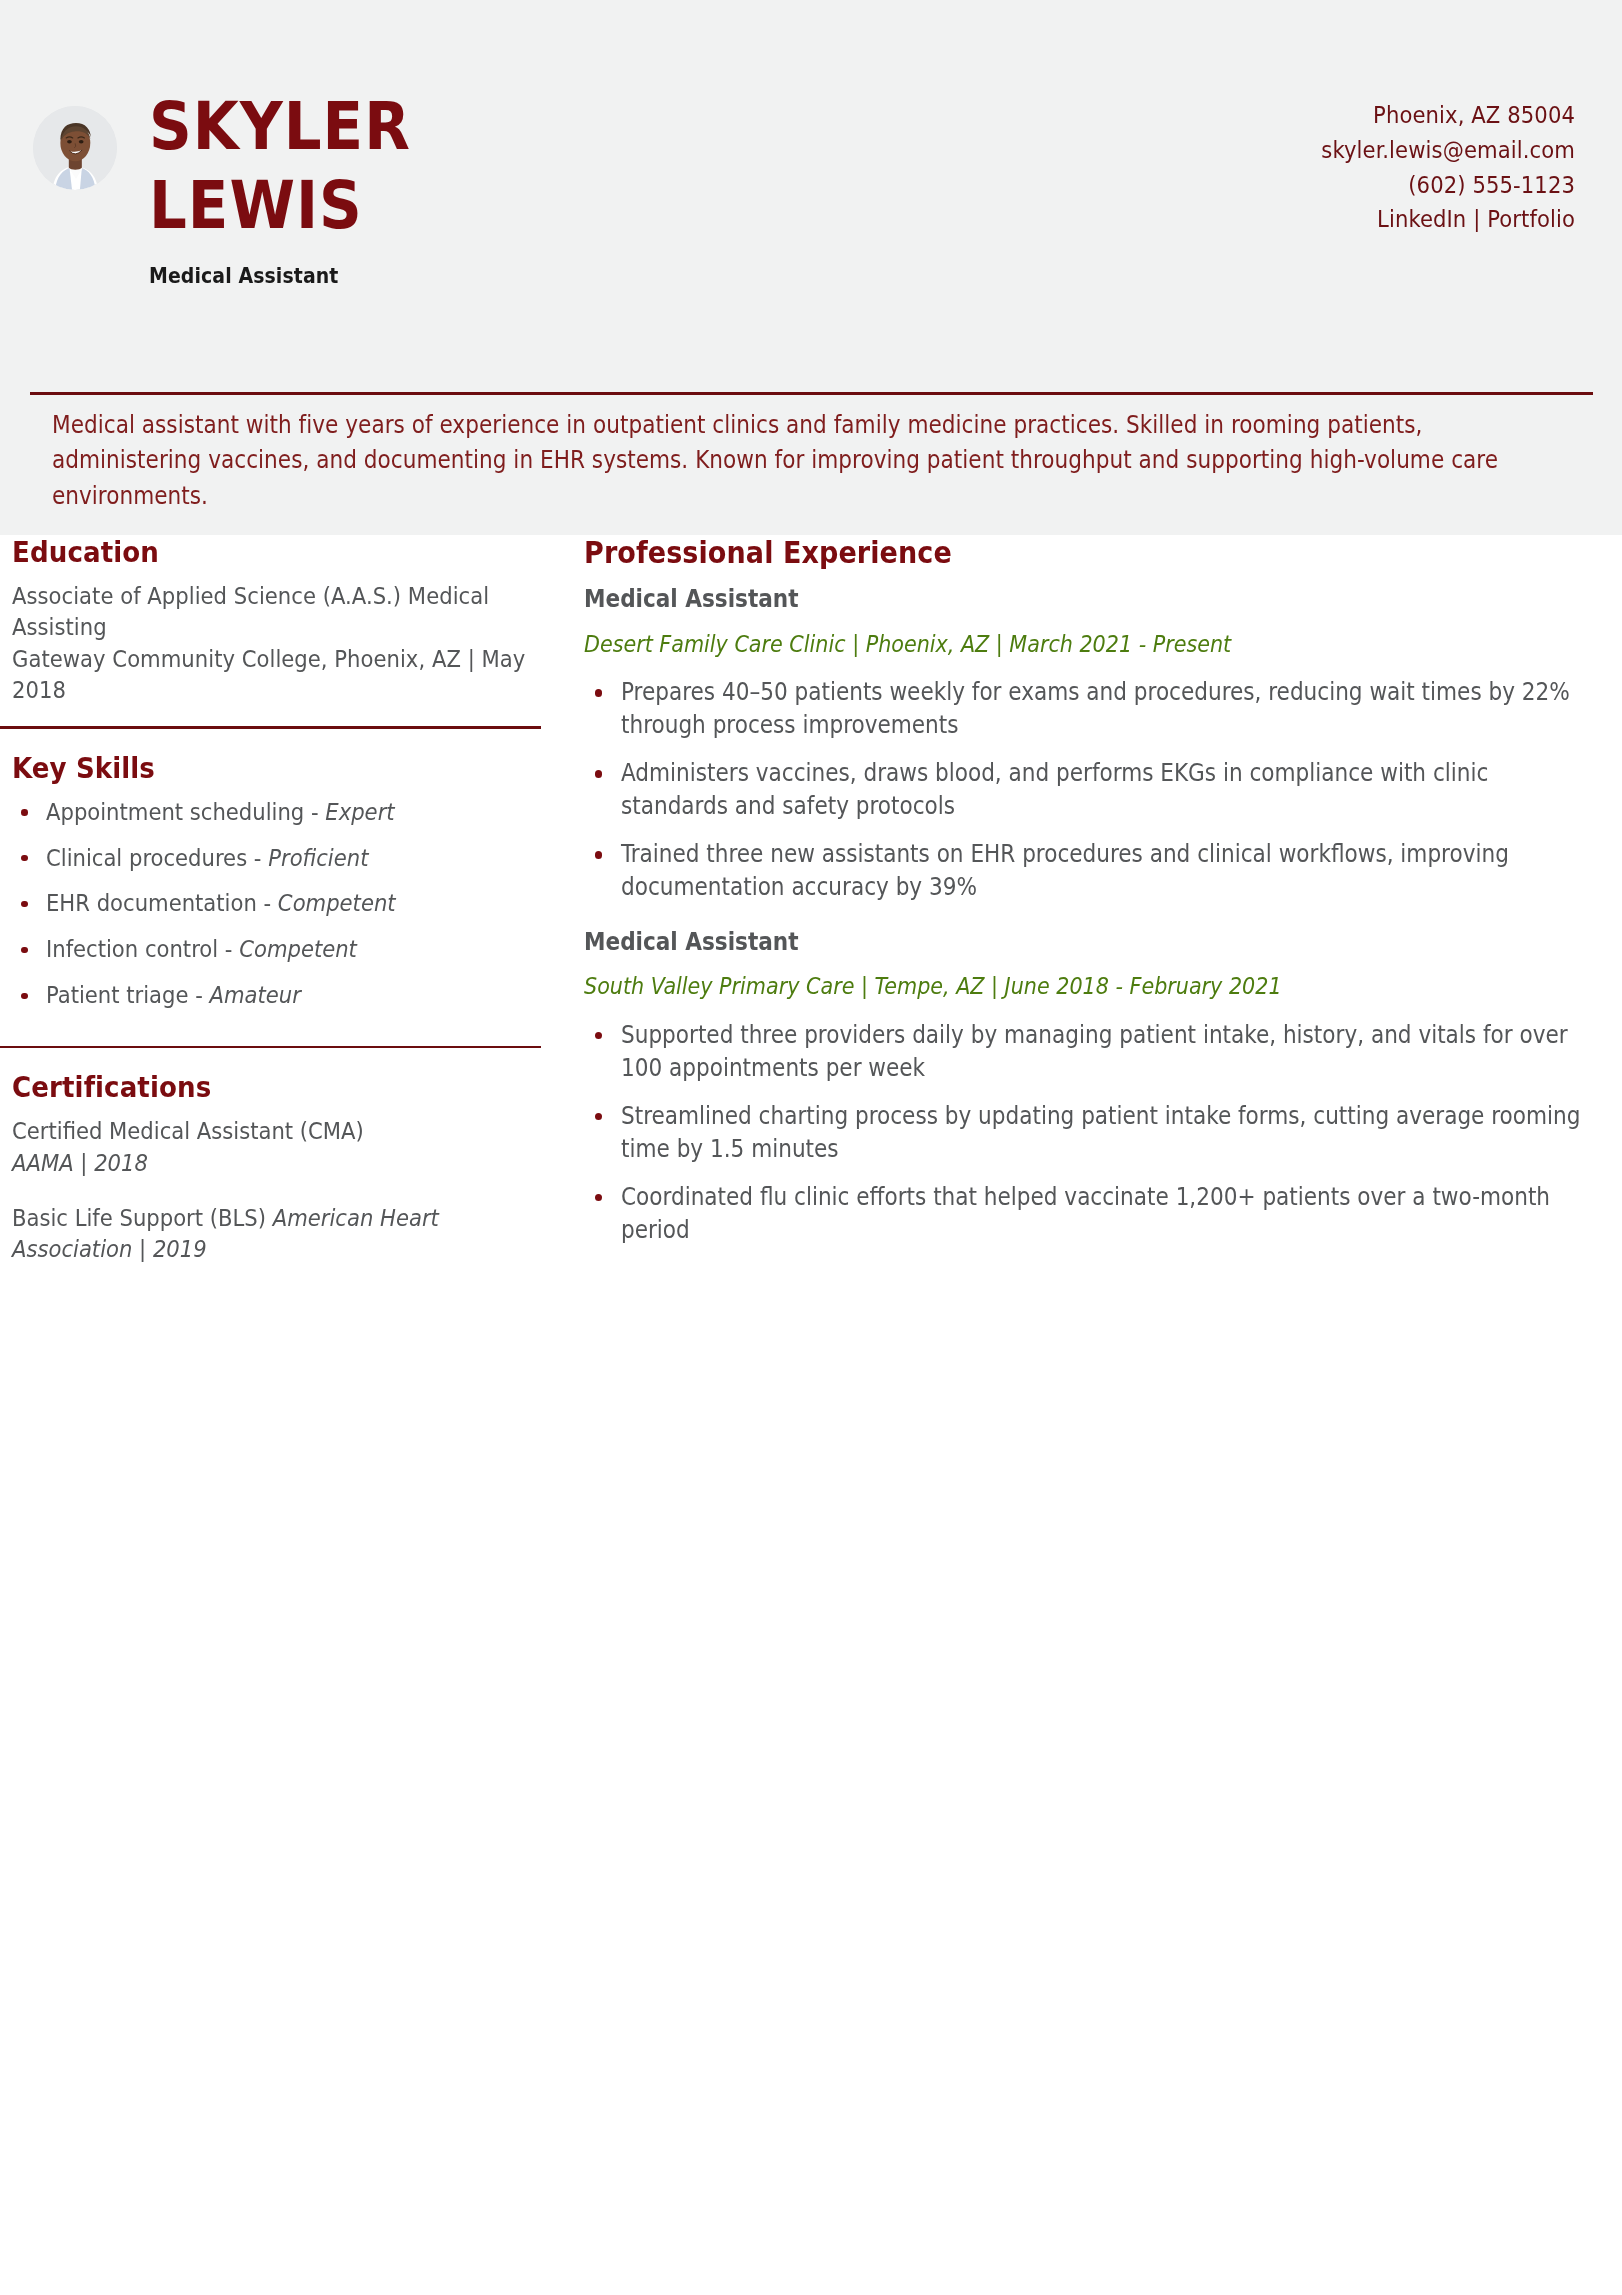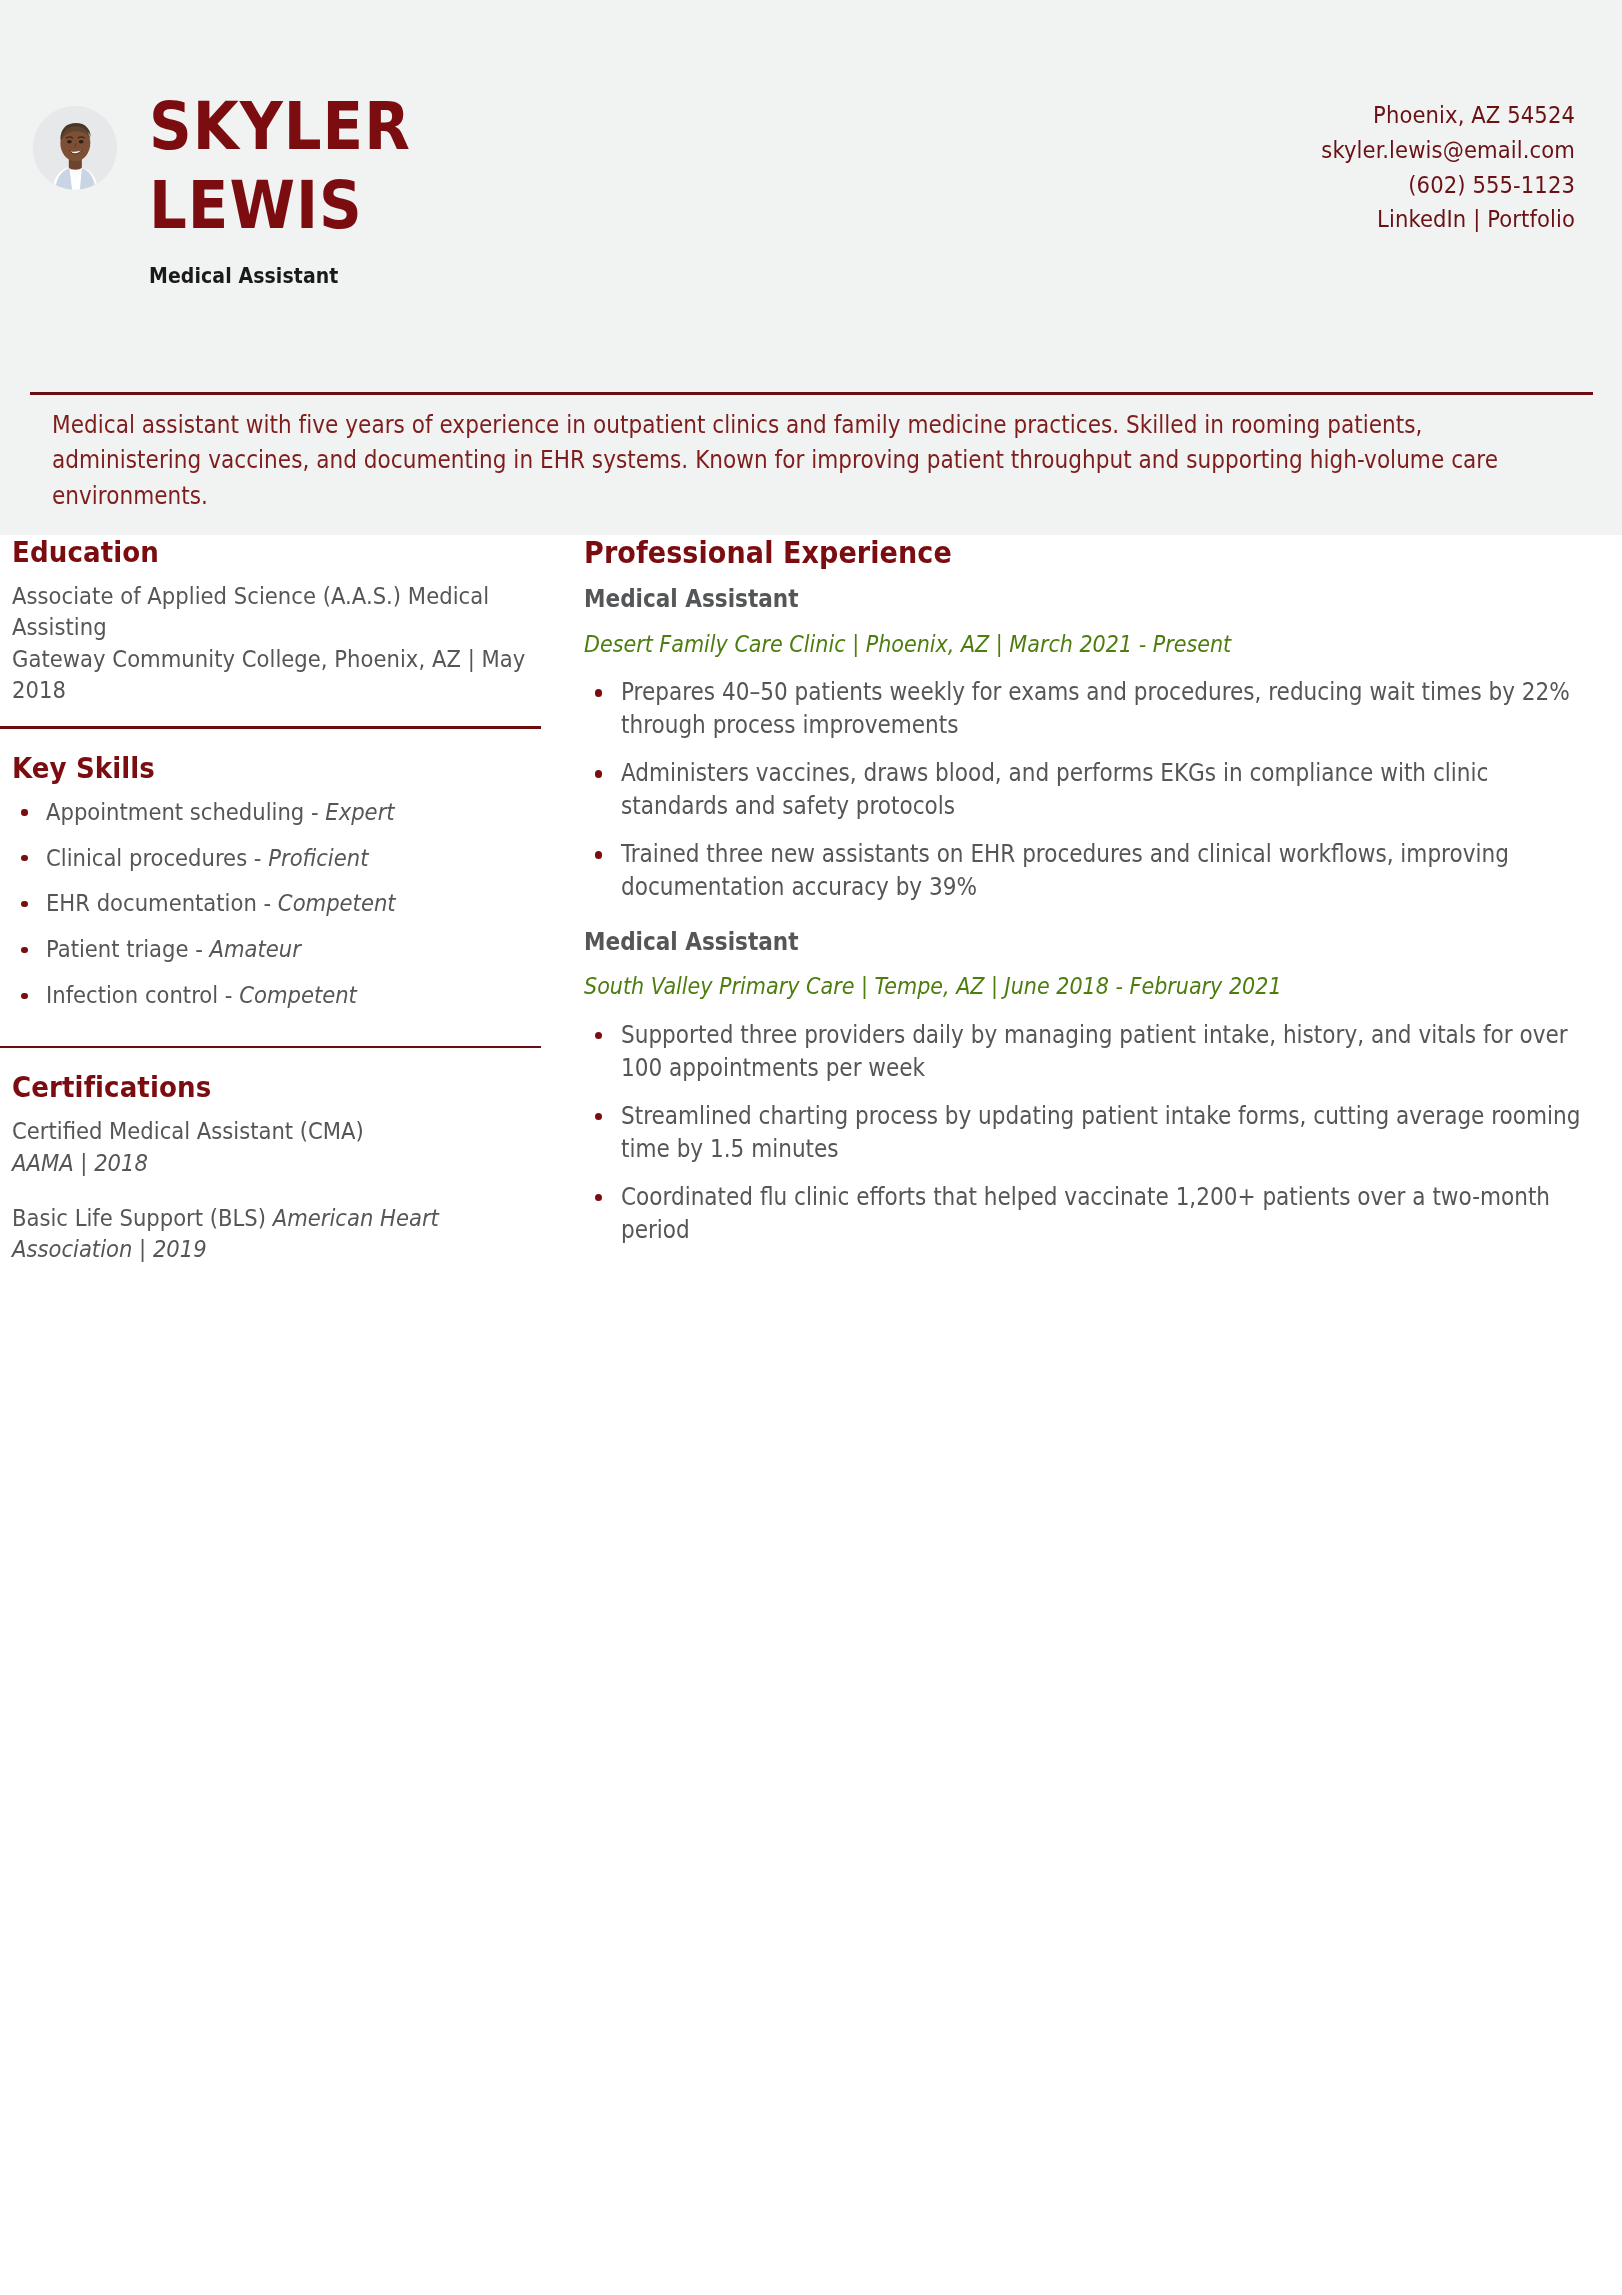--- a/index.html
+++ b/index.html
@@ -279,21 +279,21 @@
       </svg>
     </div>
 
     <div class="name-block">
       <div class="name-line">SKYLER</div>
       <div class="name-line second">LEWIS</div>
       <div class="job-title">Medical Assistant</div>
     </div>
 
     <div class="contact-block">
-      <div>Phoenix, AZ 54524</div>
+      <div>Phoenix, AZ 85004</div>
       <div>skyler.lewis@email.com</div>
       <div>(602) 555-1123</div>
       <div>LinkedIn | Portfolio</div>
     </div>
 
     <div class="summary-rule"></div>
     <div class="summary-text">Medical assistant with five years of experience in outpatient clinics and family medicine practices. Skilled in rooming patients, administering vaccines, and documenting in EHR systems. Known for improving patient throughput and supporting high-volume care environments.</div>
   </div>
 
   <div class="body-area">
@@ -307,22 +307,22 @@
       </section>
 
       <div class="col-rule"></div>
 
       <section class="sec-gap-top sec-gap-bottom">
         <div class="sec-head">Key Skills</div>
         <ul class="bullets">
           <li><span>Appointment scheduling - </span><em>Expert</em></li>
           <li><span>Clinical procedures - </span><em>Proficient</em></li>
           <li><span>EHR documentation - </span><em>Competent</em></li>
+          <li><span>Infection control - </span><em>Competent</em></li>
           <li><span>Patient triage - </span><em>Amateur</em></li>
-          <li><span>Infection control - </span><em>Competent</em></li>
         </ul>
       </section>
 
       <div class="col-rule"></div>
 
       <section class="sec-gap-top">
         <div class="sec-head">Certifications</div>
 
         <div class="cert-item">
           <div class="cert-name">Certified Medical Assistant (CMA)</div>

